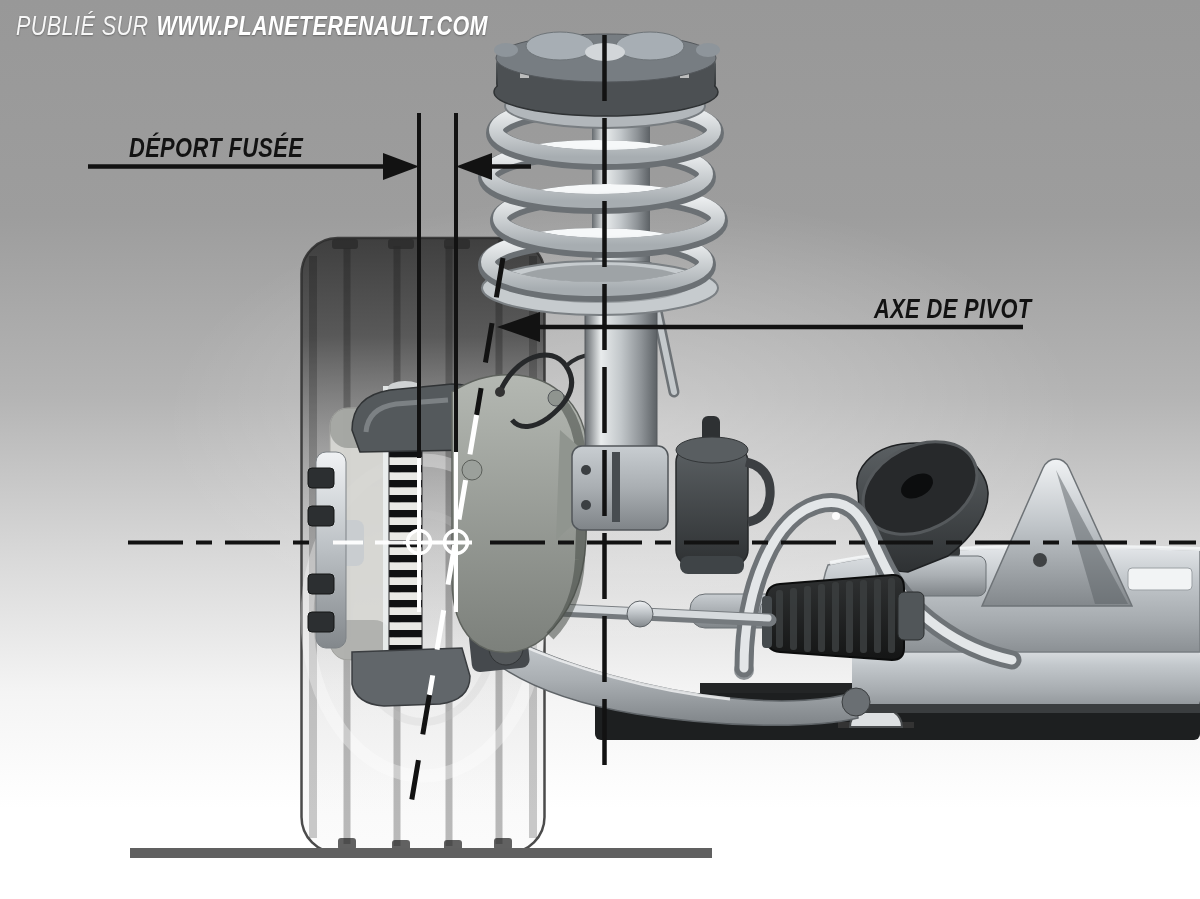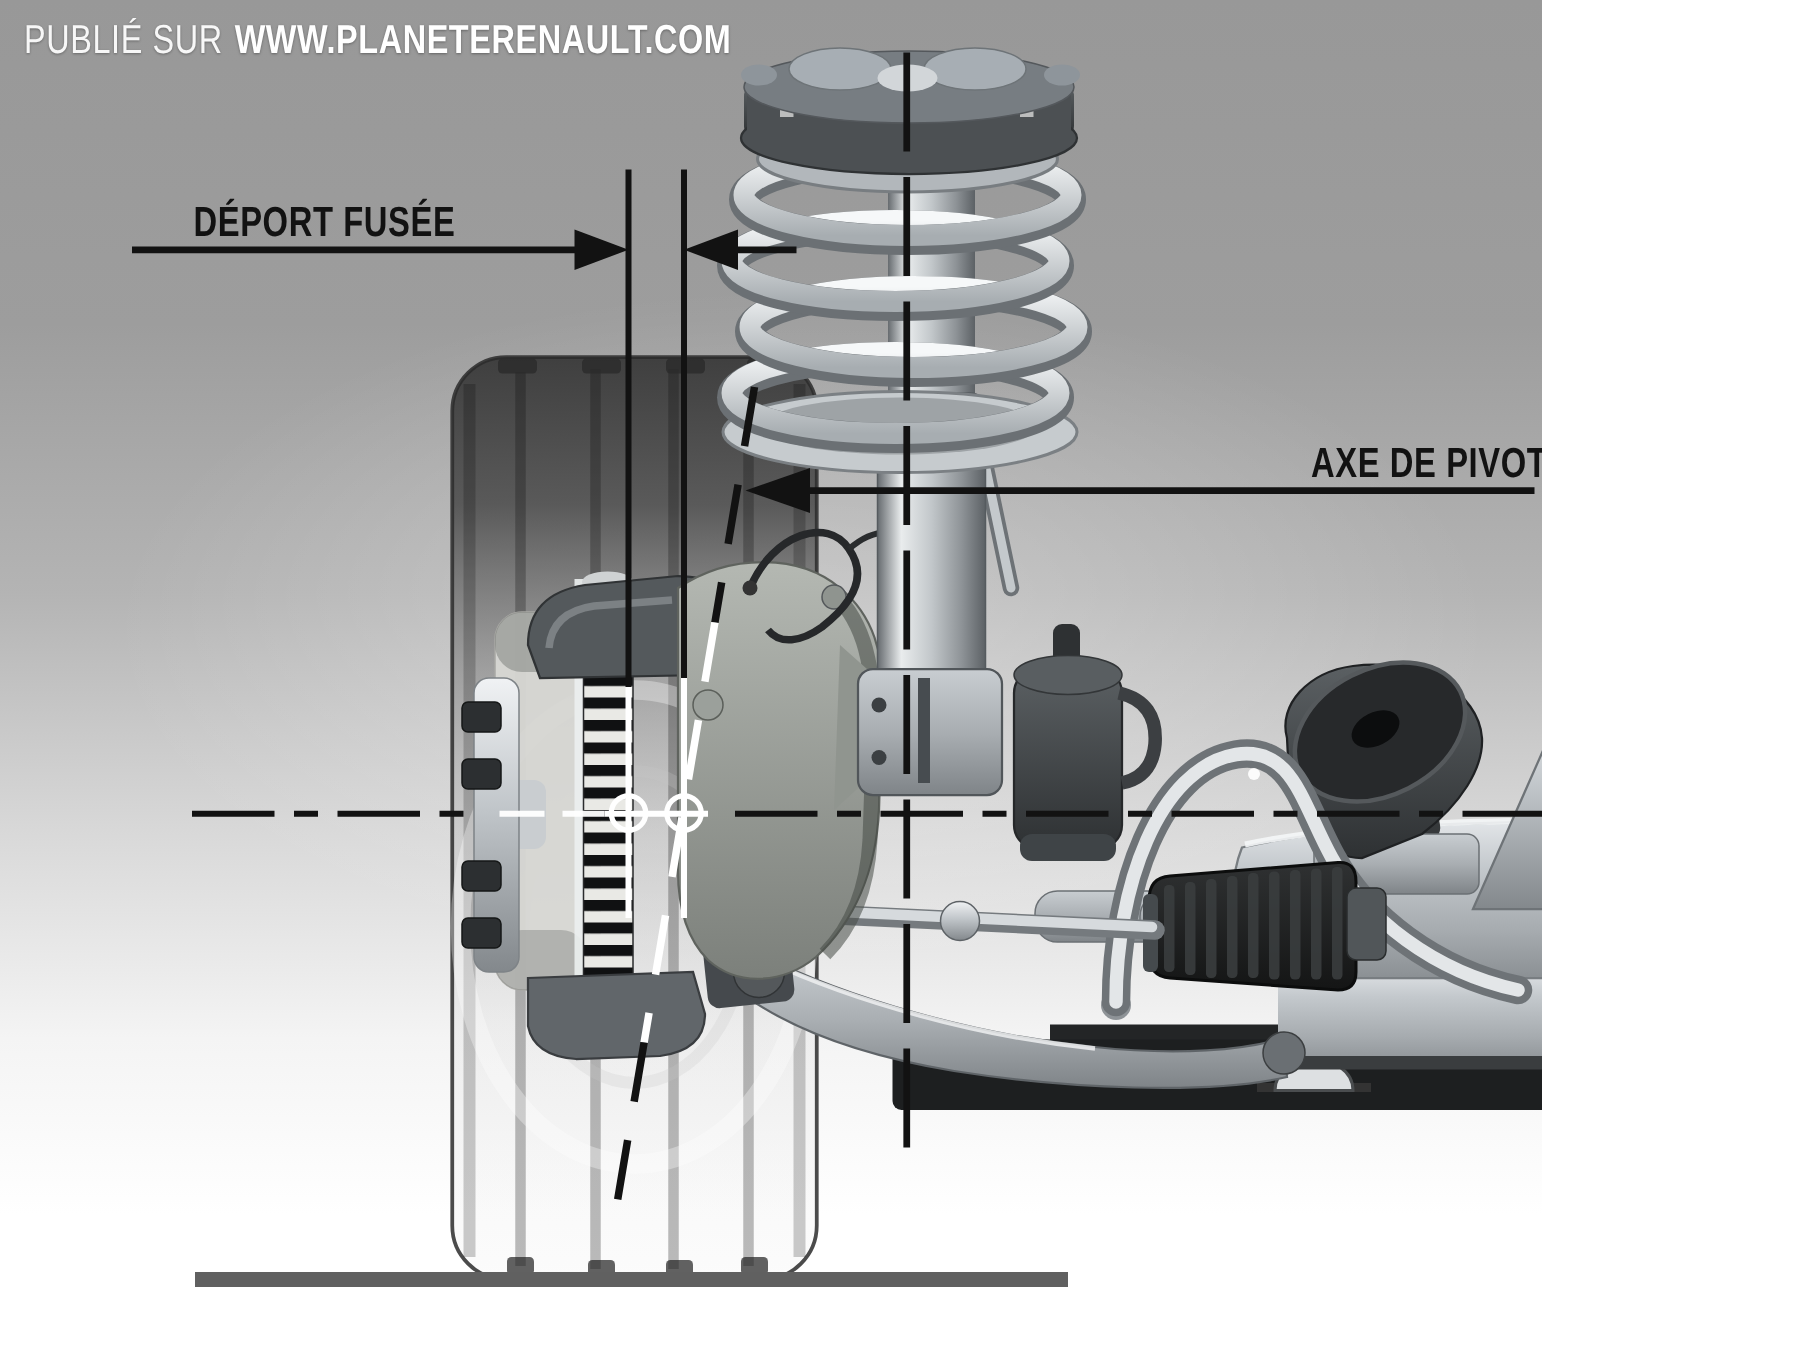--- a/index.html
+++ b/index.html
@@ -2,24 +2,25 @@
 <html style="--label-color: #121212; --header-color: #ffffff; --line-color: #121212; --marker-color: #ffffff; --ground-color: #606060; --bg-top: #989898; --bg-bottom: #ffffff;"><head>
 <meta charset="utf-8">
 <style>
   :root{
     --label-color:#121212; --header-color:#ffffff; --line-color:#121212;
     --marker-color:#ffffff; --ground-color:#606060; --bg-top:#989898; --bg-bottom:#ffffff;
   }
   *{margin:0;padding:0;box-sizing:border-box}
   body{width:1200px;height:899px;overflow:hidden;font-family:"Liberation Sans",sans-serif}
   .stage{
-    position:relative;width:1028px;height:899px;overflow:hidden;
+    position:relative;width:1200px;height:899px;overflow:hidden;
     background:
       radial-gradient(ellipse 640px 320px at 52% 47%, rgba(255,255,255,.30), rgba(255,255,255,0) 72%),
       linear-gradient(180deg,var(--bg-top) 0%,#9d9d9d 24%,#b4b4b4 44%,#d9d9d9 62%,#f4f4f4 77%,var(--bg-bottom) 90%);
+    font-style: italic;
   }
   svg{position:absolute;left:0;top:0}
   .ann{stroke:var(--line-color);fill:none}
   .annw{stroke:var(--marker-color);fill:none}
   .annfill{fill:var(--line-color);stroke:none}
   .ground{fill:var(--ground-color)}
   .hdr{
     position:absolute;left:16px;top:11px;white-space:nowrap;
     color:var(--header-color);font-size:27px;line-height:30px;
     transform:scaleX(.80);transform-origin:0 50%;letter-spacing:.5px;

